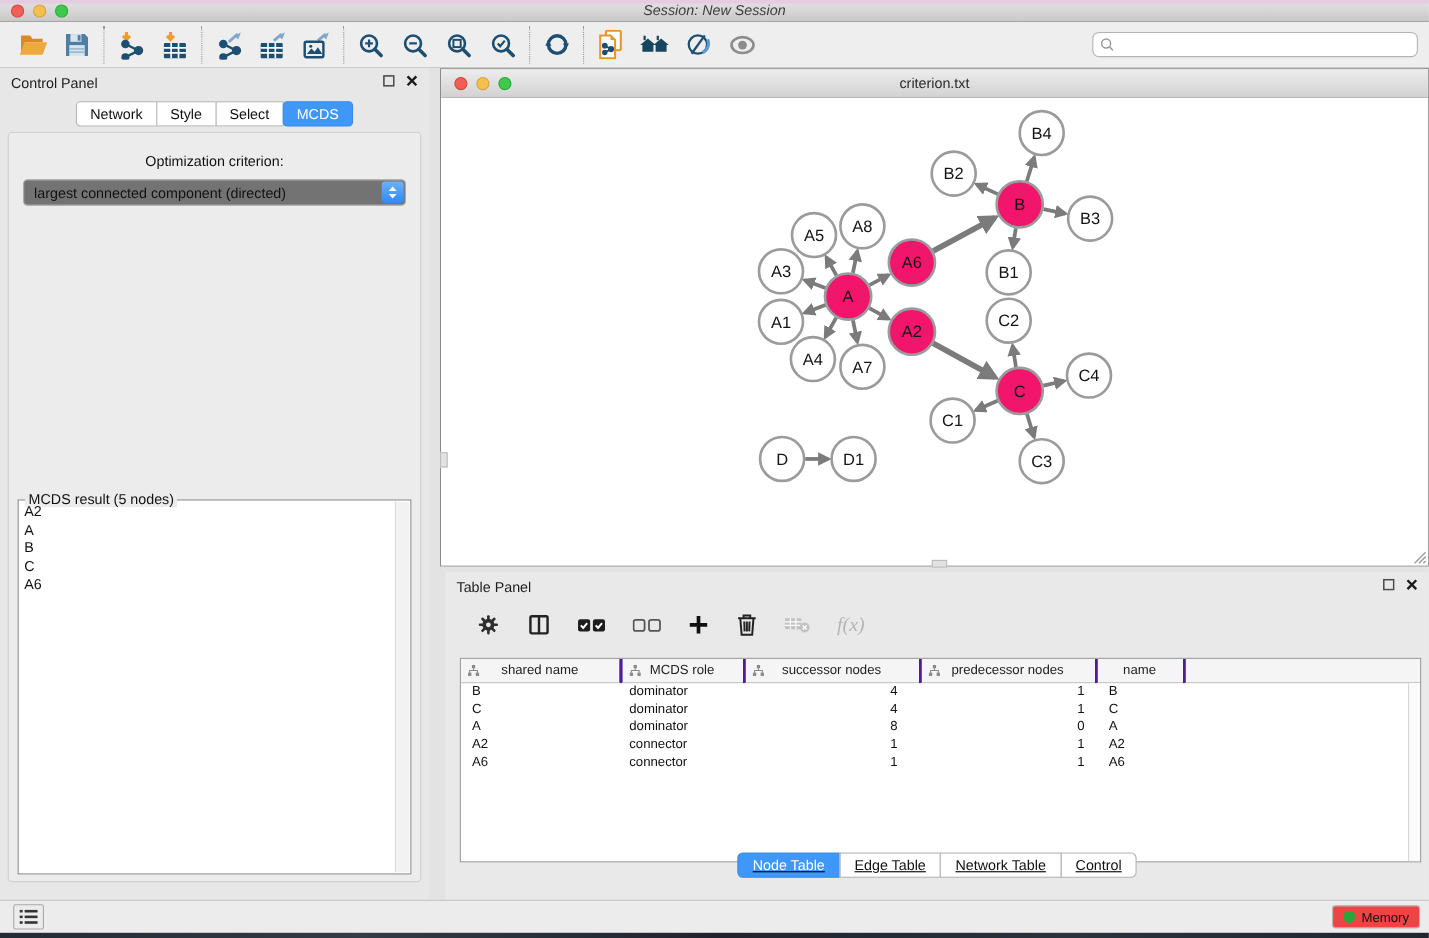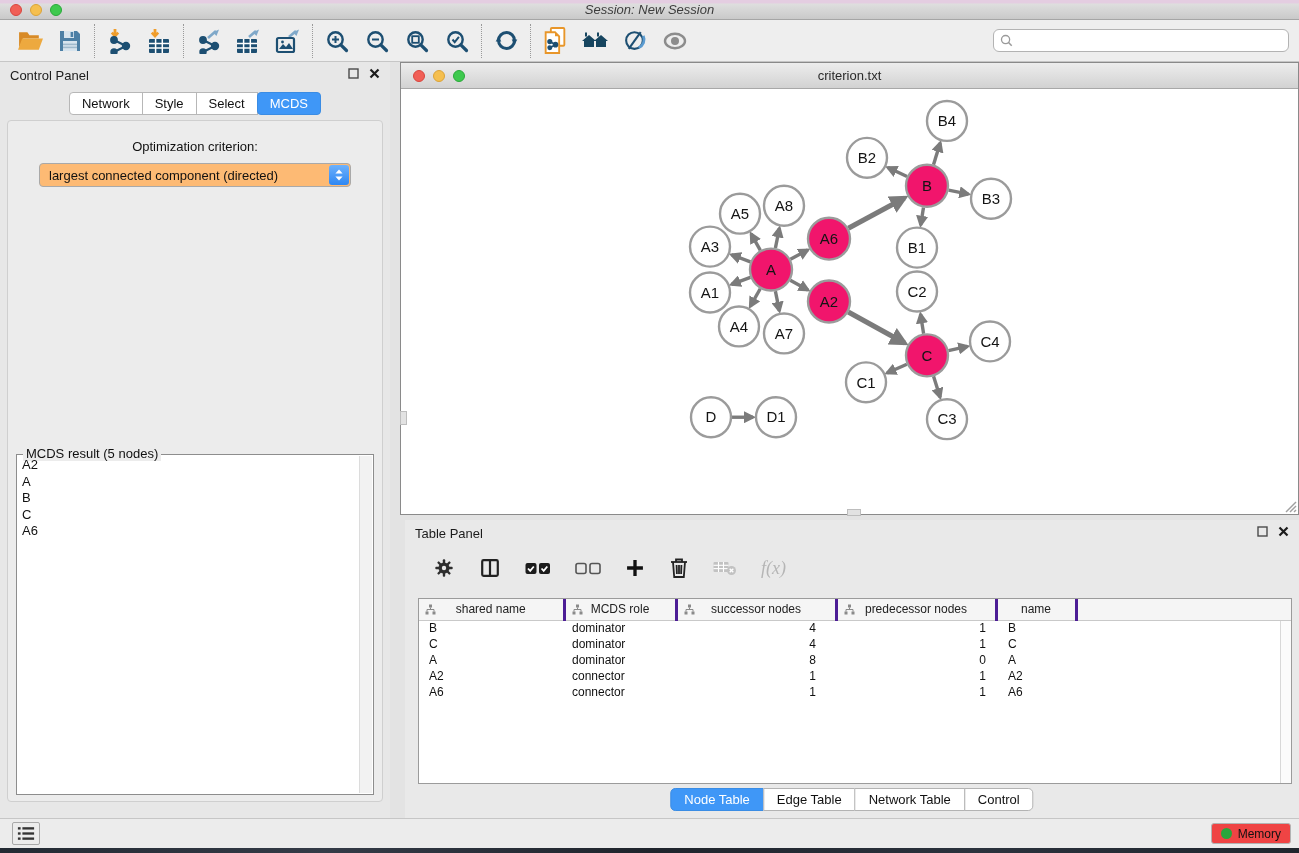--- a/index.html
+++ b/index.html
@@ -36,21 +36,21 @@
   .panel-icons { position:absolute; right:10px; top:6px; display:flex; gap:10px; align-items:center; }
   .cp-tabs { position:absolute; left:0; right:0; top:30px; display:flex; justify-content:center; }
   .cp-tab { padding:2px 12px; background:#fff; border:1px solid #b7b7b7; margin-left:-1px;
     font-size:13px; color:#111; line-height:17px; cursor:pointer; }
   .cp-tab:first-child { border-radius:4px 0 0 4px; margin-left:0; }
   .cp-tab:last-child { border-radius:0 4px 4px 0; }
   .cp-tab.selected { background:#3f97f7; border-color:#3a8ce4; color:#fff; border-radius:4px; position:relative; z-index:2; }
   .cp-body { position:absolute; left:7px; right:7px; top:58px; bottom:16px; background:#ececec;
     border:1px solid #cfcfcf; border-radius:4px; }
   .crit-label { text-align:center; font-size:13px; color:#111; margin-top:18px; }
-  .dropdown { width:312px; height:24px; margin:9px auto 0; background:#fdba74; border:1px solid #a9a9a9;
+  .dropdown { width:348px; height:24px; margin:9px auto 0; background:#737373; border:1px solid #a9a9a9;
     border-radius:4px; display:flex; align-items:center; cursor:pointer; }
   .dropdown .val { flex:1; font-size:13px; padding-left:9px; color:#111; white-space:nowrap; }
   .stepper { width:20px; height:20px; margin-right:1px; border-radius:3px;
     background:linear-gradient(#6db1fc,#2e87f2); display:flex; align-items:center; justify-content:center; }
   .btn-row { display:flex; justify-content:center; gap:14px; margin-top:12px; }
   .btn { background:#fff; border:1px solid #adadad; border-radius:4px; font-size:13px;
     padding:3px 14px; color:#111; font-family:"Liberation Sans",sans-serif; cursor:pointer; }
   .result-box { position:absolute; left:8px; right:8px; top:333px; bottom:6px;
     border:1px solid #8d8d8d; background:#fff; }
   .result-legend { position:absolute; top:-9px; left:6px; background:#ececec; padding:0 3px; font-size:13px; color:#111; }
@@ -85,21 +85,21 @@
     border-right:3px solid #4c1d95; font-weight:normal; font-size:12px; color:#222; position:relative; text-align:center; }
   .node-table th .col-ic { position:absolute; left:6px; top:5px; }
   .node-table td { height:16px; font-size:12px; color:#111; white-space:nowrap; overflow:hidden; }
   .node-table .c0 { width:145px; } .node-table td.c0 { padding-left:10px; }
   .node-table .c1 { width:112px; } .node-table td.c1 { padding-left:8px; }
   .node-table .c2 { width:160px; } .node-table td.c2 { text-align:right; padding-right:20px; }
   .node-table .c3 { width:160px; } .node-table td.c3 { text-align:right; padding-right:10px; }
   .node-table .c4 { width:80px; }  .node-table td.c4 { padding-left:12px; }
   .node-table .cf { width:auto; border-right:none; }
   .tbl-scroll { position:absolute; right:0; top:22px; bottom:0; width:11px; background:#fbfbfb; border-left:1px solid #d8d8d8; }
-  .bottom-tabs { position:absolute; left:50%; transform:translateX(-50%); bottom:7px; display:flex; }
+  .bottom-tabs { position:absolute; left:50%; transform:translateX(-50%); bottom:20px; display:flex;text-decoration:underline; }
   .bt-tab { background:#fff; border:1px solid #b3b3b3; margin-left:-1px; font-size:13px;
     padding:3px 13px; color:#111; cursor:pointer; }
   .bt-tab:first-child { border-radius:5px 0 0 5px; margin-left:0; }
   .bt-tab:last-child { border-radius:0 5px 5px 0; }
   .bt-tab.selected { background:#3f97f7; border-color:#3a8ce4; color:#fff; }
 
   
   .statusbar { position:absolute; left:0; right:0; top:818px; height:30px; background:#ececec; border-top:1px solid #c6c6c6; }
   .list-btn { position:absolute; left:12px; top:3px; width:28px; height:23px; background:#ececec;
     border:1px solid #a9a9a9; border-radius:2px; display:flex; align-items:center; justify-content:center; cursor:pointer; }

